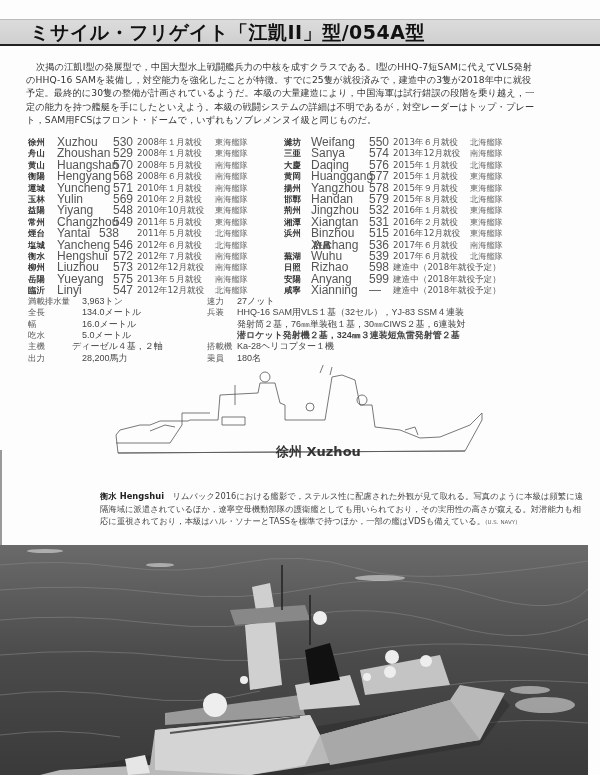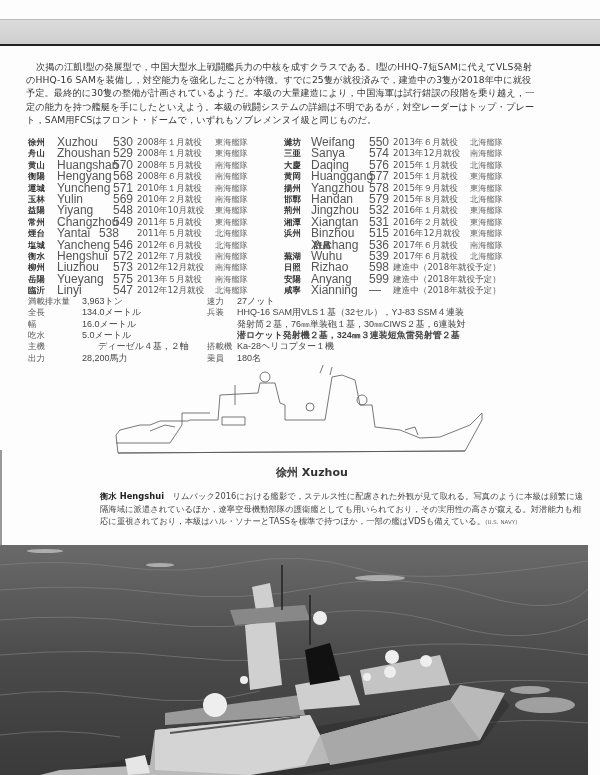--- a/index.html
+++ b/index.html
@@ -28,39 +28,40 @@
   .ship-row span { position: absolute; top: 0; }
   .c-kanji { font-weight: bold; color: #333; }
   .c-romaji, .c-no { font-family: "Liberation Sans", sans-serif; font-size: 12px; color: #555; }
   .c-date { font-size: 8.6px; color: #555; }
   .c-fleet { font-size: 8.2px; color: #666; }
   .spec { position: absolute; font-size: 8.4px; line-height: 11px; color: #444; white-space: nowrap; }
   .spec .k { position: absolute; left: 0; color: #555; }
   .spec .v { position: absolute; font-family: "Liberation Sans", sans-serif; font-size: 9px; color: #444; }
   .drawing { position: absolute; left: 110px; top: 365px; width: 385px; height: 100px; }
   .draw-caption {
-    position: absolute; left: 276px; top: 465px; font-size: 11px; font-weight: bold; color: #333;
+    position: absolute; left: 276px; top: 443px; font-size: 13px; font-weight: bold; color: #333;
     white-space: nowrap;
   }
   .photo-caption {
     position: absolute; left: 100px; top: 490px; width: 486px; font-size: 8.3px; line-height: 12.7px;
     color: #444; letter-spacing: 0.05px;
   }
   .photo-caption b { color: #222; }
   .credit { font-size: 5.5px; color: #666; }
   .photo {
     position: absolute; left: 0; top: 545px; width: 588px; height: 230px; overflow: hidden;
     background: #555;
   }
   .left-edge { position: absolute; left: 0; top: 450px; width: 2px; height: 95px; background: #999; }
 </style>
 </head>
 <body>
 
 <div class="titlebar">
+  <div class="title-jp">ミサイル・フリゲイト「江凱II」型/054A型</div>
 </div>
 
 <div class="intro">次掲の江凱I型の発展型で，中国大型水上戦闘艦兵力の中核を成すクラスである。I型のHHQ-7短SAMに代えてVLS発射のHHQ-16 SAMを装備し，対空能力を強化したことが特徴。すでに25隻が就役済みで，建造中の3隻が2018年中に就役予定。最終的に30隻の整備が計画されているようだ。本級の大量建造により，中国海軍は試行錯誤の段階を乗り越え，一定の能力を持つ艦艇を手にしたといえよう。本級の戦闘システムの詳細は不明であるが，対空レーダーはトップ・プレート，SAM用FCSはフロント・ドームで，いずれもソブレメンヌイ級と同じものだ。</div>
 
 <div id="ship-list">
     <div class="ship-row" style="left: 0px; top: 137px;">
       <span class="c-kanji" style="left: 28px;">徐州</span>
       <span class="c-romaji" style="left: 57px;">Xuzhou</span>
       <span class="c-no" style="left: 113px;">530</span>
       <span class="c-date" style="left: 137px;">2008年１月就役</span>
@@ -268,21 +269,21 @@
     <div class="spec" style="left: 28px; top: 318.6px;">
       <span class="k">幅</span>
       <span class="v" style="left: 54px;">16.0メートル</span>
     </div>
     <div class="spec" style="left: 28px; top: 329.9px;">
       <span class="k">吃水</span>
       <span class="v" style="left: 54px;">5.0メートル</span>
     </div>
     <div class="spec" style="left: 28px; top: 341.2px;">
       <span class="k">主機</span>
-      <span class="v" style="left: 70px;">ディーゼル４基，２軸</span>
+      <span class="v" style="left: 44px;">ディーゼル４基，２軸</span>
     </div>
     <div class="spec" style="left: 28px; top: 352.5px;">
       <span class="k">出力</span>
       <span class="v" style="left: 54px;">28,200馬力</span>
     </div>
     <div class="spec" style="left: 207px; top: 296px;">
       <span class="k">速力</span>
       <span class="v" style="left: 30px;">27ノット</span>
     </div>
     <div class="spec" style="left: 207px; top: 307.3px;">

